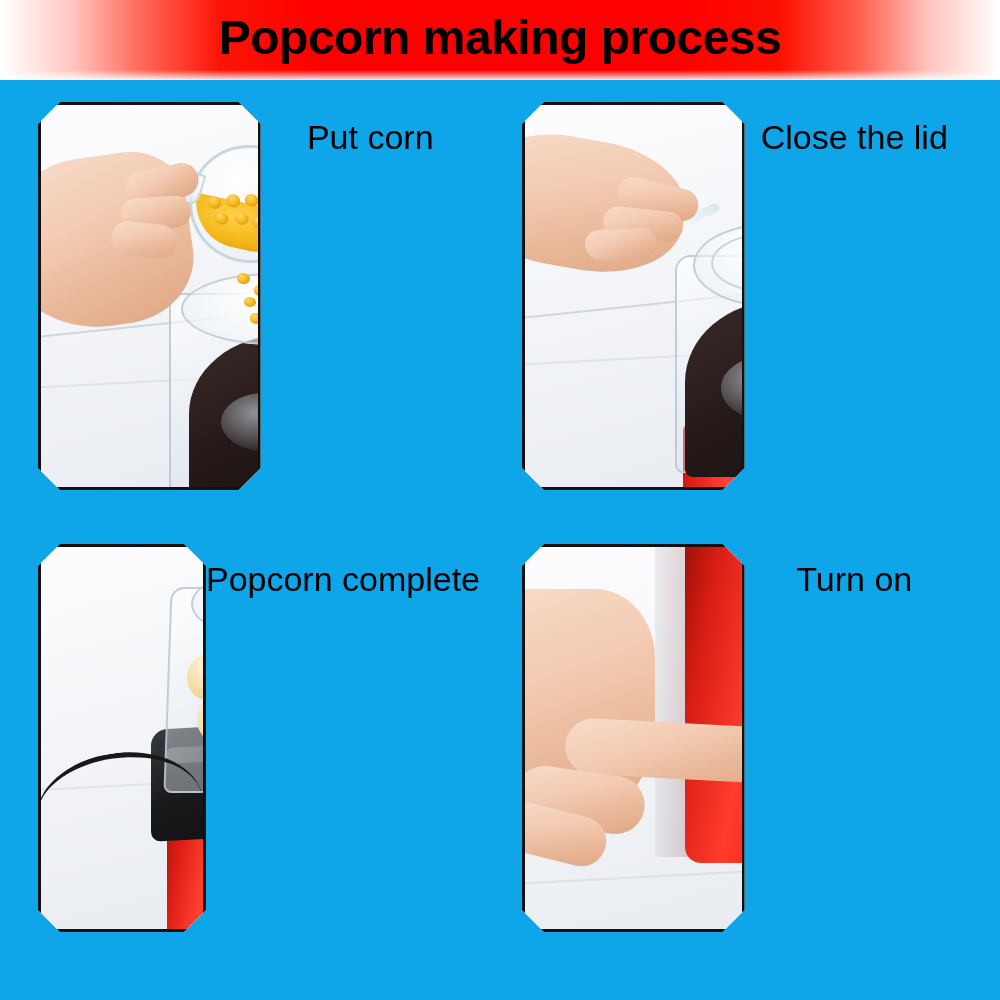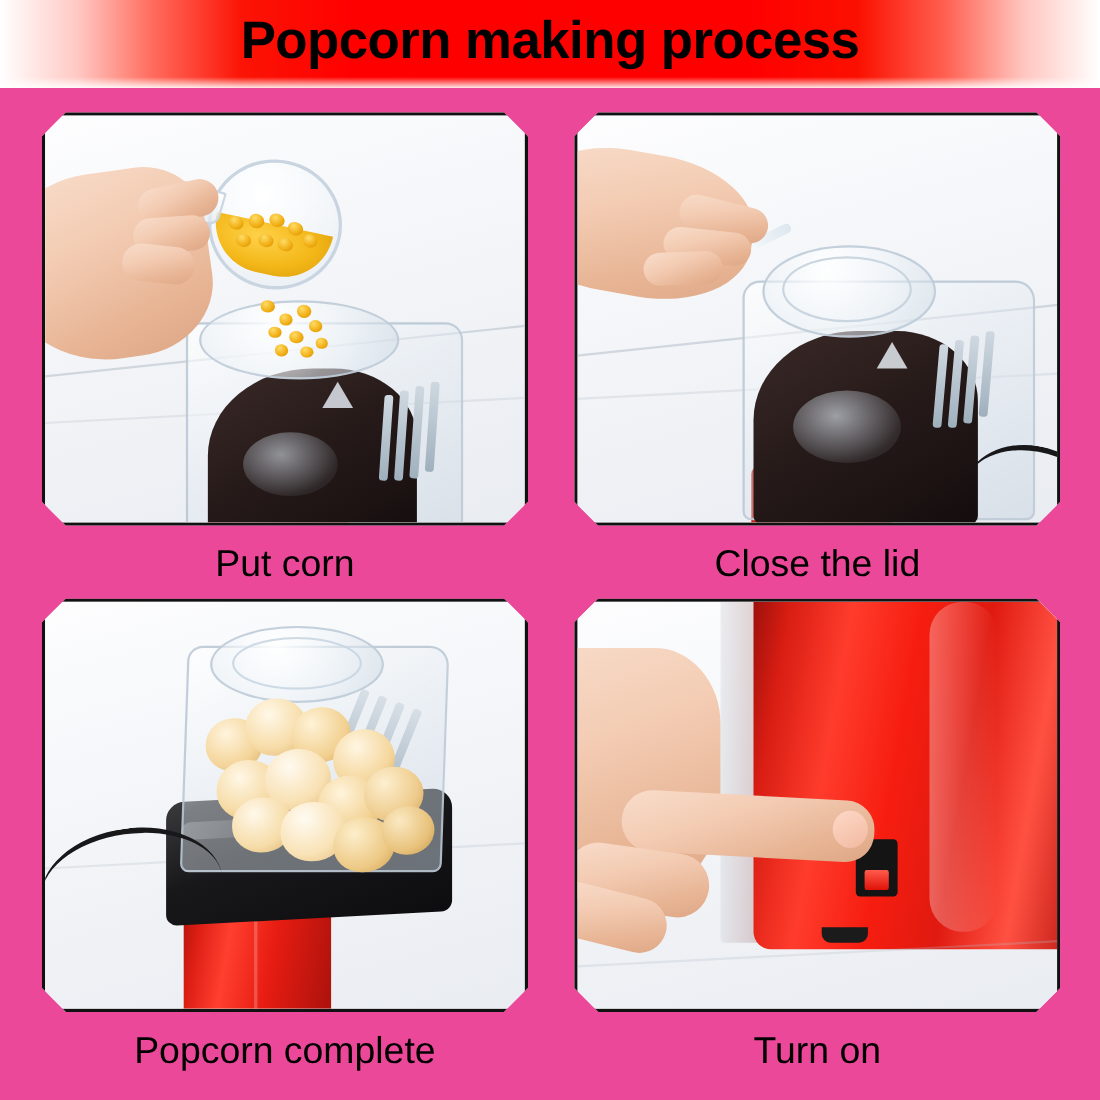--- a/index.html
+++ b/index.html
@@ -9,21 +9,21 @@
     height: 1000px;
     background: #ffffff;
     font-family: "Liberation Sans", sans-serif;
     overflow: hidden;
   }
 
   #page {
     position: relative;
     width: 1000px;
     height: 1000px;
-    background: #ec4899;
+    background: #0ea5e9;
   }
 
   
   #header-banner {
     position: absolute;
     left: 0;
     top: 0;
     width: 1000px;
     height: 80px;
     background: linear-gradient(to right,
@@ -73,21 +73,21 @@
     display: grid;
     grid-template-columns: 442px 442px;
     grid-template-rows: 428px 428px;
     column-gap: 42px;
     row-gap: 14px;
   }
 
   .panel-cell {
     position: relative;
     display: flex;
-    flex-direction: column;
+    flex-direction: row;
     justify-content: space-between;
   }
 
   .photo-frame {
     position: relative;
     width: 442px;
     height: 388px;
     background: #f2f4f6;
     border: 3px solid #111111;
     overflow: hidden;

